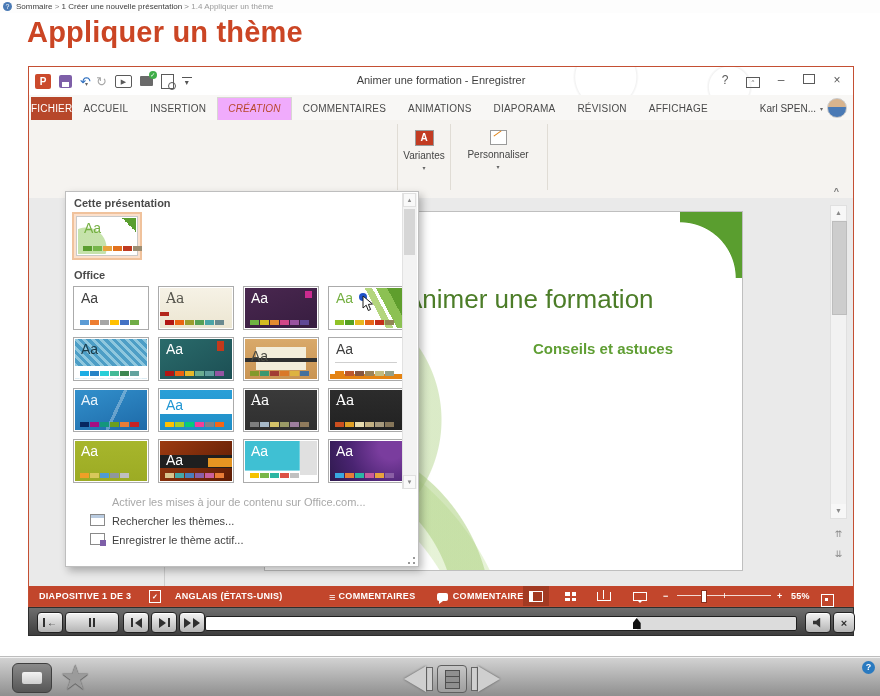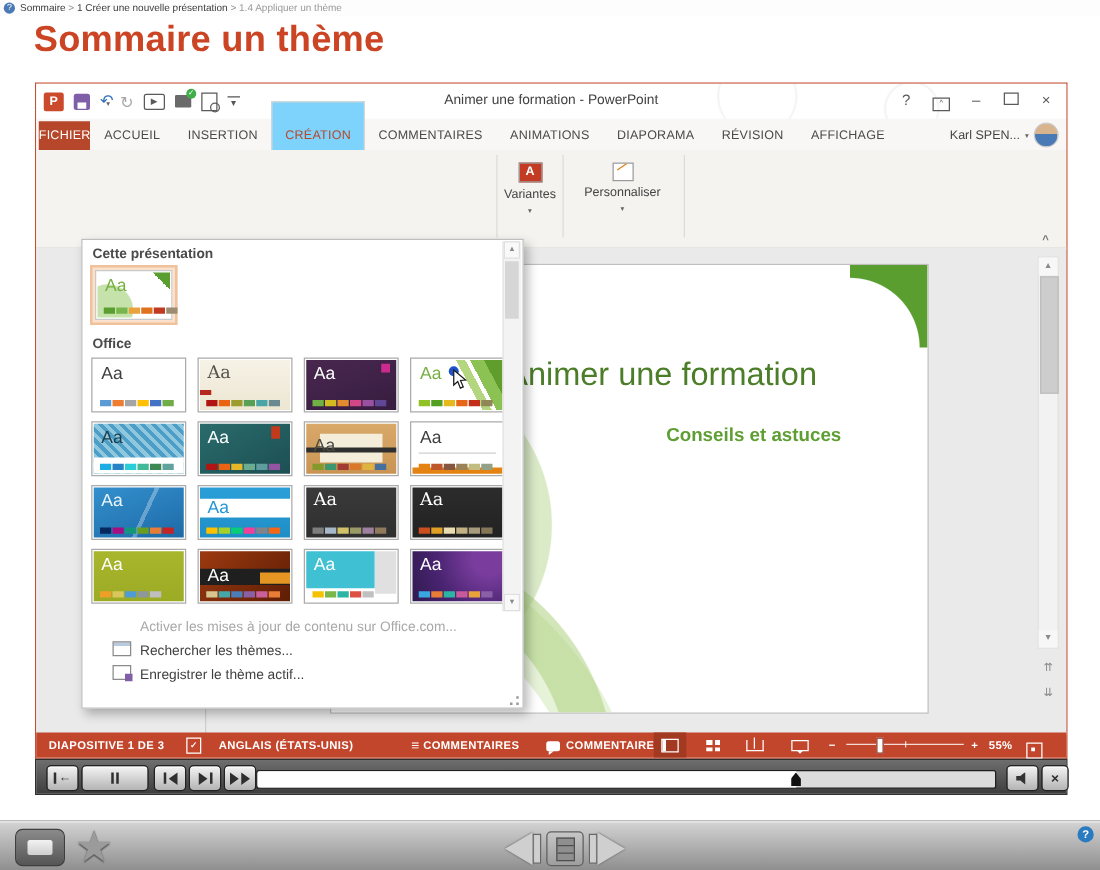--- a/index.html
+++ b/index.html
@@ -31,21 +31,21 @@
   .wintitle{position:absolute;left:0;top:0;width:100%;text-align:center;font-size:11px;color:#3f3f3f;line-height:26px;pointer-events:none;}
   .winctrls{position:absolute;right:4px;top:3px;display:flex;align-items:center;gap:4px;}
   .wc{width:24px;height:20px;text-align:center;color:#5a5a5a;font-size:12px;line-height:20px;}
   .wc-ribbon{position:relative;}
   .wc-ribbon i{display:inline-block;width:12px;height:9px;border:1px solid #5a5a5a;font-size:6px;line-height:8px;font-style:normal;}
   .wc-max i{display:inline-block;width:10px;height:8px;border:1px solid #5a5a5a;}
   
   .tabstrip{position:absolute;left:0;top:28px;width:100%;height:25px;background:#f8f7f5;display:flex;align-items:flex-end;}
   .tab{font-size:10px;color:#4a4a4a;padding:6px 11px 6px;letter-spacing:.2px;white-space:nowrap;}
   .tab.file{background:#b7472a;color:#fff;margin-left:2px;padding:6px 0;}
-  .tab.active{background:#7dd3fc;color:#b7472a;border:1px solid #d8d6d2;border-bottom:none;padding:21px 10px 6px;}
+  .tab.active{background:#f0abfc;color:#b7472a;border:1px solid #d8d6d2;border-bottom:none;padding:5px 10px 6px;font-style:italic;}
   .account{position:absolute;right:6px;top:31px;display:flex;align-items:center;gap:4px;font-size:10px;color:#444;}
   .avatar{width:18px;height:18px;border-radius:50%;background:linear-gradient(#d8b48e 45%,#4a7ab5 46%);border:1px solid #c9c9c9;}
   
   .ribbon{position:absolute;left:0;top:53px;width:100%;height:78px;background:#f5f3f0;border-bottom:1px solid #d5d1ca;}
   .rsep{position:absolute;top:4px;width:1px;height:66px;background:#e0dcd5;}
   .rbtn{position:absolute;top:4px;height:68px;text-align:center;font-size:10px;color:#444;}
   .rbtn .ric{margin:6px auto 4px;}
   .ric-variants{width:17px;height:14px;background:#c23b22;border:1px solid #9a9a9a;color:#fff;font-size:10px;font-weight:700;line-height:14px;}
   .ric-custom{width:15px;height:13px;border:1px solid #9a9a9a;background:#fff;position:relative;}
   .ric-custom::after{content:"";position:absolute;left:2px;top:2px;width:9px;height:1px;background:#e08214;transform:rotate(-35deg);}
@@ -150,36 +150,36 @@
 </head>
 <body>
 
 <div class="stage">
 
   <div class="crumbbar">
     <span class="crumb-ico">?</span>
     <span id="crumbs"><span>Sommaire</span><span class="crumb-sep"> &gt; </span><span>1 Créer une nouvelle présentation</span><span class="crumb-sep"> &gt; </span><span class="crumb-last">1.4 Appliquer un thème</span></span>
   </div>
 
-  <div class="pagetitle">Sommaire un thème</div>
+  <div class="pagetitle">Appliquer un thème</div>
 
   <div class="win">
 
     <div class="titlebar">
       <div class="qat">
         <span class="qat-pp">P</span>
         <span class="qat-save"></span>
         <span><span class="g-undo">↶</span><span class="tinydrop">▾</span></span>
         <span class="g-redo">↻</span>
         <span class="qat-present">▶</span>
         <span class="qat-print"></span>
         <span class="qat-preview"></span>
         <span class="qat-more">▾</span>
       </div>
-      <div class="wintitle">Animer une formation - PowerPoint</div>
+      <div class="wintitle">Animer une formation - Enregistrer</div>
       <div class="winctrls">
         <span class="wc">?</span>
         <span class="wc wc-ribbon"><i>^</i></span>
         <span class="wc">–</span>
         <span class="wc wc-max"><i></i></span>
         <span class="wc">×</span>
       </div>
     </div>
 
     <div class="tabstrip">

